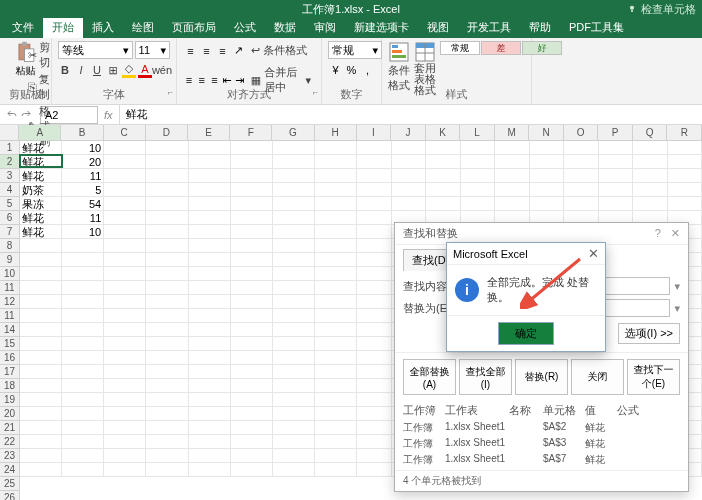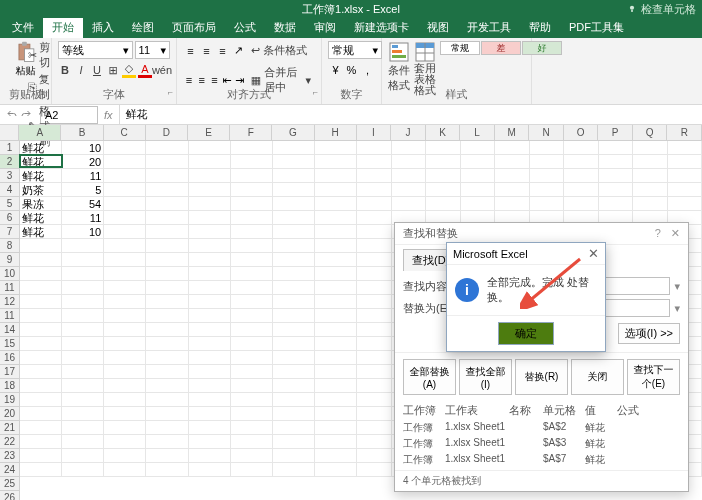--- a/index.html
+++ b/index.html
@@ -88,21 +88,21 @@
 .results-row span{display:inline-block;font-size:10px}
 .res-c1{width:42px}.res-c2{width:64px}.res-c3{width:34px}.res-c4{width:42px}.res-c5{width:32px}.res-c6{width:30px}
 .results-foot{font-size:10px;color:#666;padding:3px 8px;border-top:1px solid #eee}
 .msgbox{position:absolute;left:446px;top:242px;width:160px;background:#fff;border:1px solid #8fa6bf;box-shadow:0 4px 12px rgba(0,0,0,.3);z-index:10}
 .msgbox-title{height:22px;background:#fff;display:flex;align-items:center;justify-content:space-between;padding:0 6px;font-size:11px;border-bottom:1px solid #eee}
 .msgbox-title .close{color:#666;cursor:pointer;font-size:13px}
 .msgbox-body{padding:10px 8px;display:flex;align-items:center;gap:8px}
 .msgbox-icon{width:24px;height:24px;border-radius:50%;background:#2e75d6;color:#fff;display:flex;align-items:center;justify-content:center;font-size:14px;font-weight:bold;flex-shrink:0}
 .msgbox-text{font-size:11px;color:#333}
 .msgbox-foot{padding:6px;text-align:center;border-top:1px solid #eee}
-.msgbox-ok{border:1px solid #8fa6bf;background:#4d7c0f;padding:3px 16px;font-size:11px;cursor:pointer}
+.msgbox-ok{border:1px solid #8fa6bf;background:#15803d;padding:3px 16px;font-size:11px;cursor:pointer}
 .arrow{position:absolute;left:520px;top:254px;z-index:11;pointer-events:none}
 </style>
 </head>
 <body>
 
 <div class="titlebar">
   <span class="titlebar-title">工作簿1.xlsx  -  Excel</span>
   <div class="search-box">
     <svg viewBox="0 0 24 24" fill="#d0e8d8">
         <circle cx="12" cy="9" r="5"></circle>

